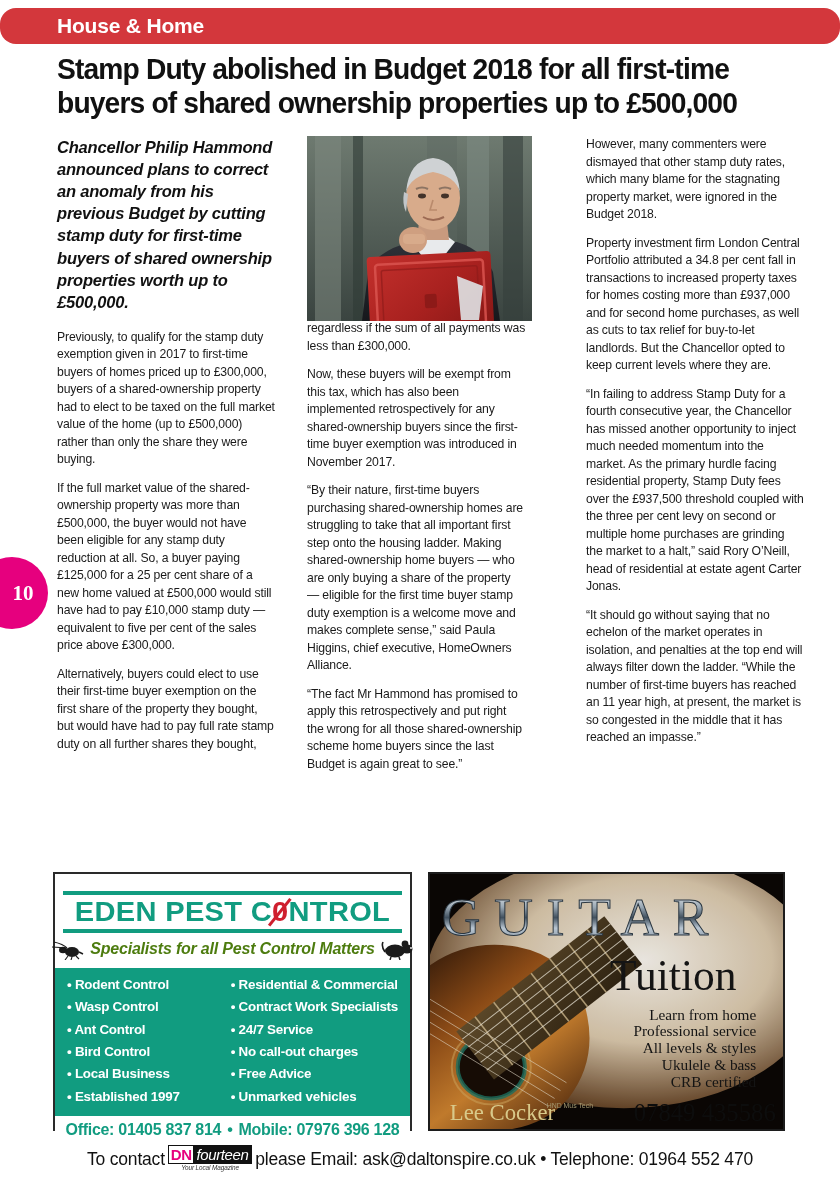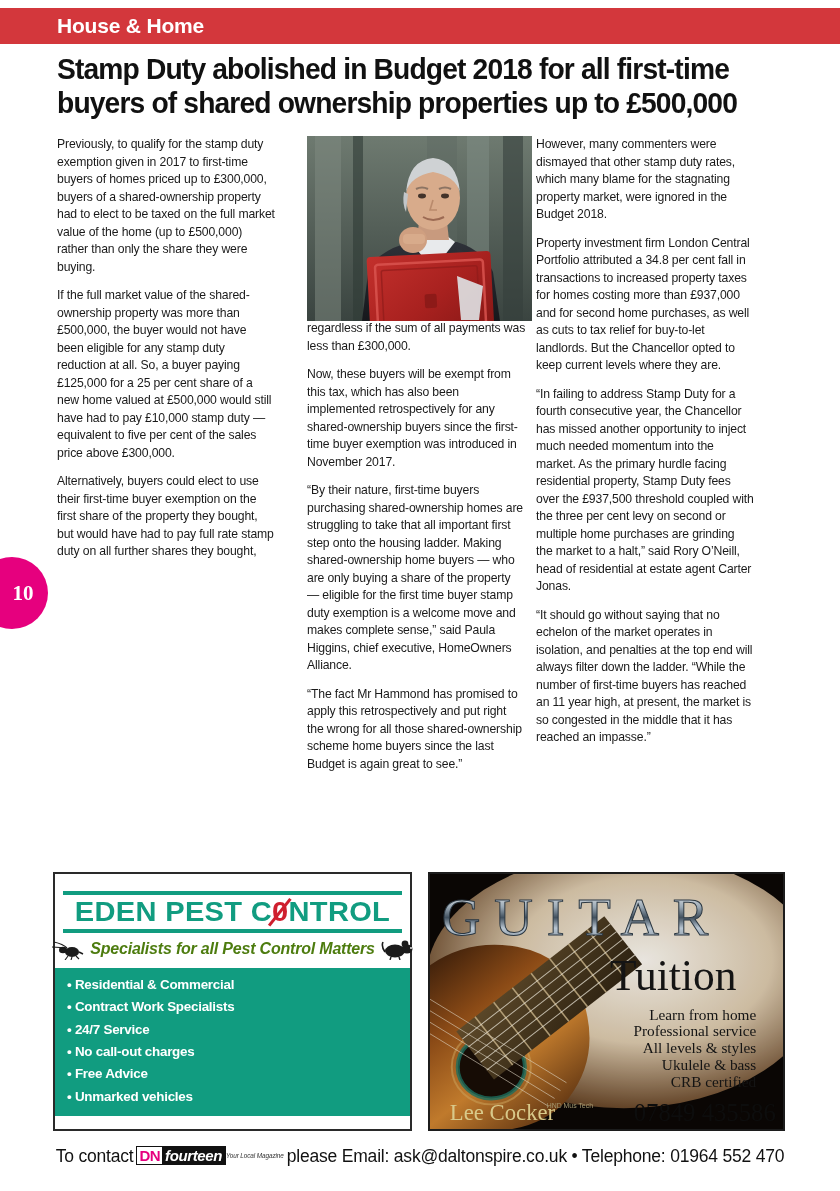--- a/index.html
+++ b/index.html
@@ -9,20 +9,21 @@
     font-family:"Liberation Sans", sans-serif;
     color:#1a1a1a;
     position:relative;
     overflow:hidden;
   }
 
   
   .header-band{
     position:absolute; left:0; top:8px; width:840px; height:36px;
     background:#d3373c;
+    border-radius:16px;
   }
   .header-band .section-title{
     position:absolute; left:57px; top:50%; transform:translateY(-50%);
     color:#ffffff; font-size:21px; font-weight:bold;
     letter-spacing:-0.2px;
     font-family:"Liberation Sans", sans-serif;
   }
 
   
   .headline{
@@ -42,21 +43,21 @@
   }
   .page-bubble span{
     color:#ffffff; font-size:21px; font-weight:bold;
     font-family:"Liberation Serif", serif;
     padding-left:22px;
   }
 
   
   .col{ position:absolute; top:136px; width:225px; }
   .col-1{ left:57px; }
-  .col-3{ left:536px; }
+  .col-3{ left:586px; }
 
   .standfirst{
     font-size:16.5px; font-weight:bold; font-style:italic;
     line-height:1.34; letter-spacing:-0.2px;
     margin-bottom:16px; color:#111;
   }
   .body-p{
     font-size:12.6px; line-height:1.39; margin-bottom:11px;
     letter-spacing:-0.15px; color:#1a1a1a;
     transform:scaleX(0.97); transform-origin:left top;
@@ -125,30 +126,30 @@
   .ad-guitar svg{ display:block; width:100%; height:100%; }
 
   
   .footer{
     position:absolute; left:0; top:1146px; width:840px;
     display:flex; align-items:center; justify-content:center;
     gap:3px; font-size:17.5px; color:#111; letter-spacing:-0.2px;
     white-space:nowrap;
   }
   .dn-logo{
-    display:inline-flex; flex-direction:row; align-items:center;
+    display:inline-flex; flex-direction:column; align-items:center;
     position:relative; top:-1px;
   }
   .dn-logo-main{ display:flex; align-items:stretch; border:1.5px solid #111; height:19px; }
   .dn-dn{
     background:#ffffff; color:#e6007e; font-weight:bold; font-size:15px;
     padding:0 2px; display:flex; align-items:center; letter-spacing:-0.5px;
   }
   .dn-fourteen{
-    background:#111; color:#ffffff; font-style:italic; font-weight:bold;
+    background:#111; color:#ffffff; font-style:italic; font-weight:normal;
     font-size:15px; padding:0 3px; display:flex; align-items:center;
     letter-spacing:-0.4px;
   }
   .dn-sub{
     font-size:6.4px; color:#333; font-style:italic; letter-spacing:-0.1px;
     margin-top:0px;
   }
 </style>
 </head>
 <body>
@@ -227,20 +228,21 @@
 </div>
 
 <div class="photo-caption-wrap">
   <p class="body-p">regardless if the sum of all payments was less than £300,000.</p>
   <p class="body-p">Now, these buyers will be exempt from this tax, which has also been implemented retrospectively for any shared-ownership buyers since the first-time buyer exemption was introduced in November 2017.</p>
   <p class="body-p">“By their nature, first-time buyers purchasing shared-ownership homes are struggling to take that all important first step onto the housing ladder. Making shared-ownership home buyers — who are only buying a share of the property — eligible for the first time buyer stamp duty exemption is a welcome move and makes complete sense,” said Paula Higgins, chief executive, HomeOwners Alliance.</p>
   <p class="body-p">“The fact Mr Hammond has promised to apply this retrospectively and put right the wrong for all those shared-ownership scheme home buyers since the last Budget is again great to see.”</p>
 </div>
 
 <div class="col col-1">
+  <p class="standfirst">Chancellor Philip Hammond announced plans to correct an anomaly from his previous Budget by cutting stamp duty for first-time buyers of shared ownership properties worth up to £500,000.</p>
   <p class="body-p">Previously, to qualify for the stamp duty exemption given in 2017 to first-time buyers of homes priced up to £300,000, buyers of a shared-ownership property had to elect to be taxed on the full market value of the home (up to £500,000) rather than only the share they were buying.</p>
   <p class="body-p">If the full market value of the shared-ownership property was more than £500,000, the buyer would not have been eligible for any stamp duty reduction at all. So, a buyer paying £125,000 for a 25 per cent share of a new home valued at £500,000 would still have had to pay £10,000 stamp duty — equivalent to five per cent of the sales price above £300,000.</p>
   <p class="body-p">Alternatively, buyers could elect to use their first-time buyer exemption on the first share of the property they bought, but would have had to pay full rate stamp duty on all further shares they bought,</p>
 </div>
 
 <div class="col col-3">
   <p class="body-p">However, many commenters were dismayed that other stamp duty rates, which many blame for the stagnating property market, were ignored in the Budget 2018.</p>
   <p class="body-p">Property investment firm London Central Portfolio attributed a 34.8 per cent fall in transactions to increased property taxes for homes costing more than £937,000 and for second home purchases, as well as cuts to tax relief for buy-to-let landlords. But the Chancellor opted to keep current levels where they are.</p>
   <p class="body-p">“In failing to address Stamp Duty for a fourth consecutive year, the Chancellor has missed another opportunity to inject much needed momentum into the market. As the primary hurdle facing residential property, Stamp Duty fees over the £937,500 threshold coupled with the three per cent levy on second or multiple home purchases are grinding the market to a halt,” said Rory O’Neill, head of residential at estate agent Carter Jonas.</p>
   <p class="body-p">“It should go without saying that no echelon of the market operates in isolation, and penalties at the top end will always filter down the ladder. “While the number of first-time buyers has reached an 11 year high, at present, the market is so congested in the middle that it has reached an impasse.”</p>
@@ -266,28 +268,37 @@
         <ellipse cx="26" cy="11" rx="5.5" ry="4.5" fill="#1b1b1b"></ellipse>
         <circle cx="24" cy="6" r="3.4" fill="#1b1b1b"></circle>
         <path d="M4 14 Q0 8 2 4" stroke="#1b1b1b" stroke-width="1.6" fill="none"></path>
         <path d="M10 19 L9 22 M18 19 L19 22" stroke="#1b1b1b" stroke-width="1.4"></path>
         <circle cx="30" cy="10" r="0.9" fill="#fff"></circle>
       </svg>
     </div>
   </div>
   <div class="pest-list">
     <ul>
+      <li>Rodent Control</li>
+      <li>Wasp Control</li>
+      <li>Ant Control</li>
+      <li>Bird Control</li>
+      <li>Local Business</li>
+      <li>Established 1997</li>
+    </ul>
+    <ul>
       <li>Residential &amp; Commercial</li>
       <li>Contract Work Specialists</li>
       <li>24/7 Service</li>
       <li>No call-out charges</li>
       <li>Free Advice</li>
       <li>Unmarked vehicles</li>
     </ul>
   </div>
+  <div class="pest-phone"><span>Office: 01405 837 814</span><span class="sep">•</span><span>Mobile: 07976 396 128</span></div>
 </div>
 
 <div class="ad-guitar">
   <svg viewBox="0 0 357 259" preserveAspectRatio="none" aria-hidden="true">
     <defs>
       <radialGradient id="gGlow" cx="0.55" cy="0.42" r="0.72">
         <stop offset="0" stop-color="#f7f3ec"></stop>
         <stop offset="0.45" stop-color="#d9c7ab"></stop>
         <stop offset="0.8" stop-color="#6b4a2c"></stop>
         <stop offset="1" stop-color="#130d07"></stop>

